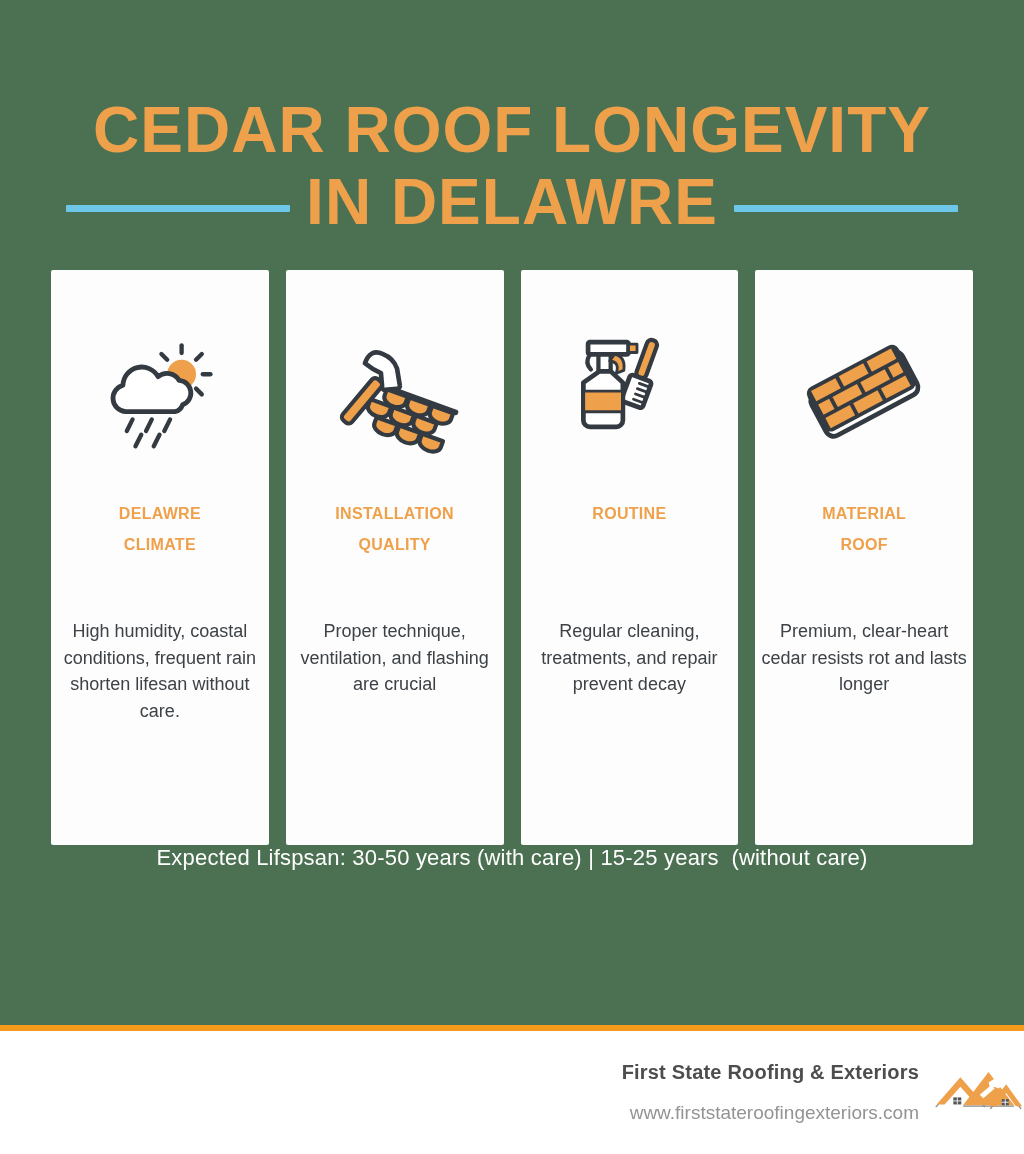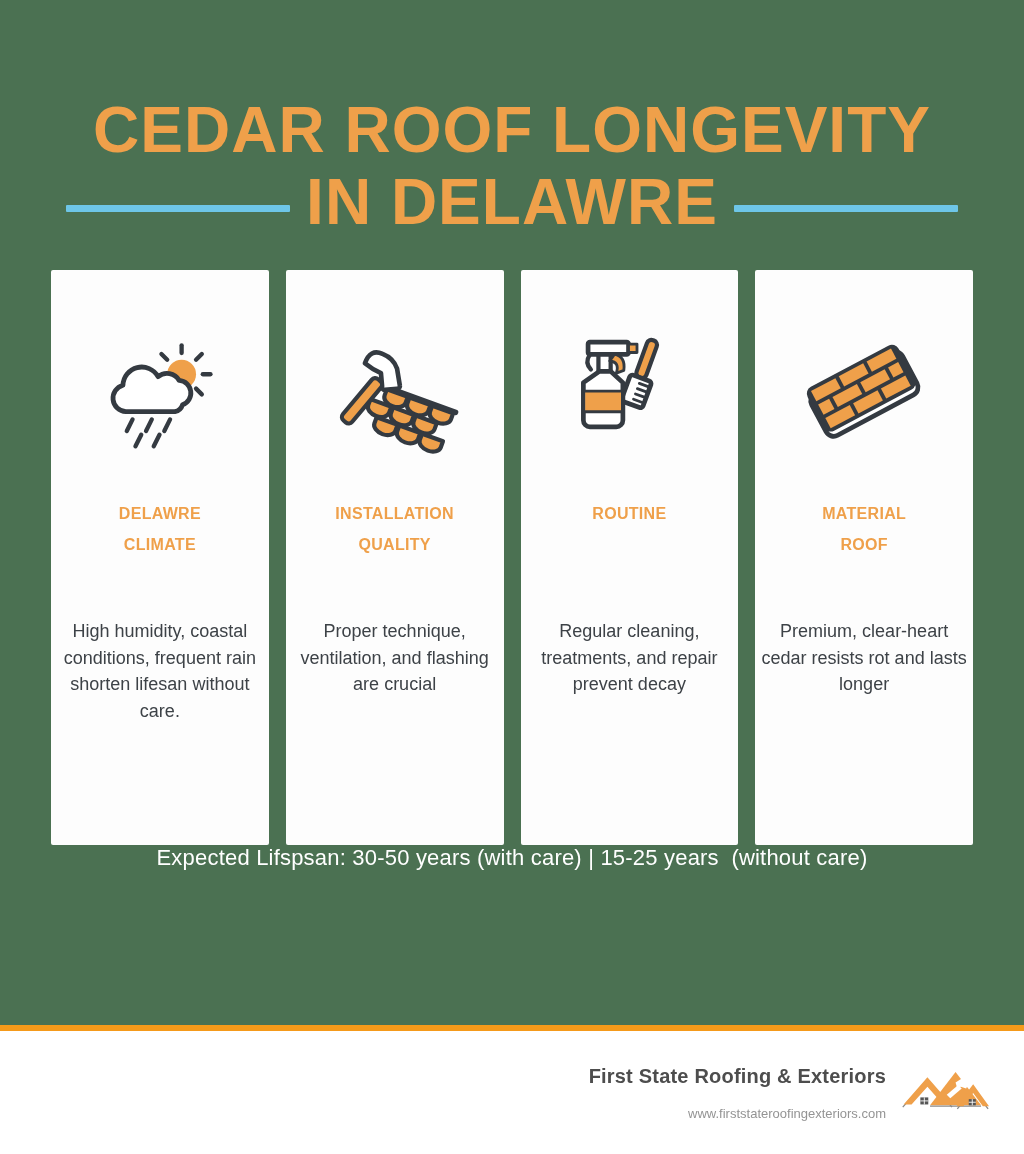--- a/index.html
+++ b/index.html
@@ -64,25 +64,25 @@
   .lifespan{
     text-align:center;color:#ffffff;
     font-size:22px;letter-spacing:0.2px;
     white-space:pre-wrap;
   }
   
   .orange-bar{height:6px;background:#f59a1a;}
   .footer{
     height:123px;background:#ffffff;
     display:flex;align-items:center;justify-content:flex-end;
-    padding-right:35px;gap:15px;box-sizing:border-box;
+    padding-right:2px;gap:15px;box-sizing:border-box;
   }
   .footer-text{text-align:right;}
   .company{font-size:20px;font-weight:700;color:#4d4d4d;letter-spacing:0.2px;}
-  .website{font-size:13px;color:#949494;margin-top:18px;}
+  .website{font-size:19px;color:#949494;margin-top:18px;}
   svg{display:block;}
 </style>
 </head>
 <body>
 
 <div class="poster">
 
   <div class="header">
     <div class="title-line">CEDAR ROOF LONGEVITY</div>
     <div class="title-row2">

